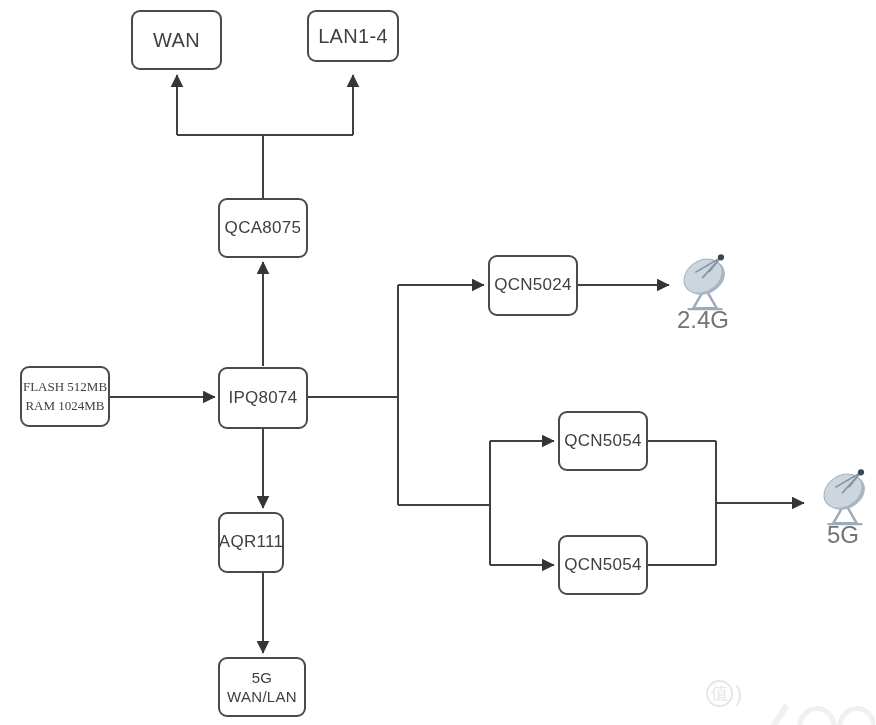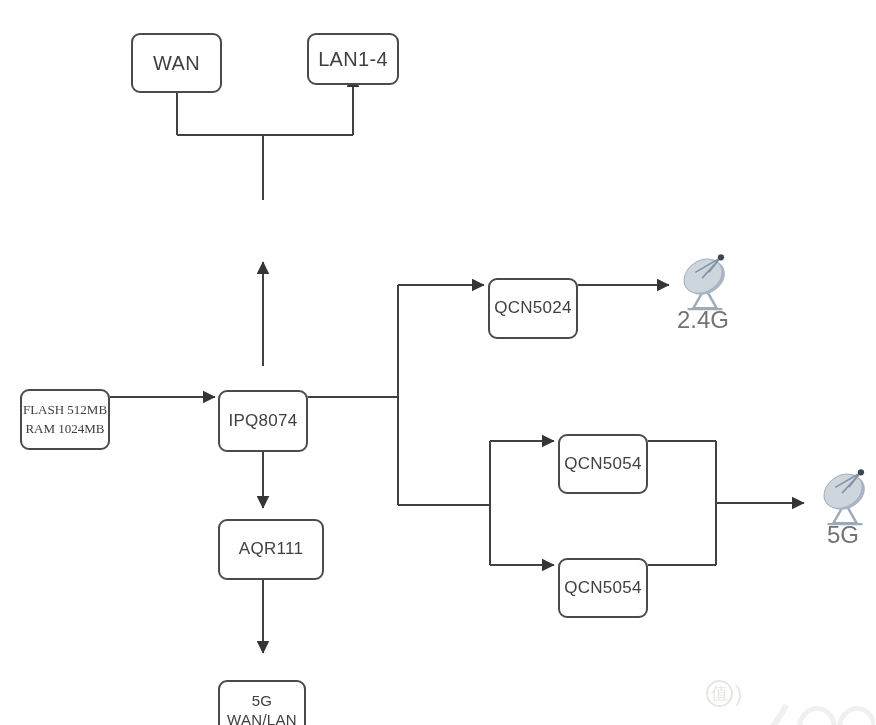--- a/index.html
+++ b/index.html
@@ -30,21 +30,20 @@
     border-radius: 9px;
     display: flex;
     flex-direction: column;
     align-items: center;
     justify-content: center;
     color: #404040;
     font-size: 17px;
     letter-spacing: 0.3px;
     text-align: center;
     line-height: 1.3;
-    margin-top: 23px;
   }
   .node.port { font-size: 20px; }
   .node.mem { font-size: 13px; line-height: 1.45; letter-spacing: 0; font-family: Liberation Serif, serif; }
   .node.small-label { font-size: 15px; }
   .antenna {
     position: absolute;
     width: 62px;
     height: 66px;
   }
   .antenna-label {
@@ -154,20 +153,23 @@
   </svg>
 
   <div class="node port" style="left:131px; top:10px; width:91px; height:60px;">
     <span>WAN</span>
   </div>
 
   <div class="node port" style="left:307px; top:10px; width:92px; height:52px;">
     <span>LAN1-4</span>
   </div>
 
+  <div class="node" style="left:218px; top:198px; width:90px; height:60px;">
+    <span>QCA8075</span>
+  </div>
 
   <div class="node mem" style="left:20px; top:366px; width:90px; height:61px;">
     <span>FLASH 512MB</span>
     <span>RAM 1024MB</span>
   </div>
 
   <div class="node" style="left:218px; top:367px; width:90px; height:62px;">
     <span>IPQ8074</span>
   </div>
 
@@ -176,21 +178,21 @@
   </div>
 
   <div class="node" style="left:558px; top:411px; width:90px; height:60px;">
     <span>QCN5054</span>
   </div>
 
   <div class="node" style="left:558px; top:535px; width:90px; height:60px;">
     <span>QCN5054</span>
   </div>
 
-  <div class="node" style="left:218px; top:496px; width:106px; height:61px;">
+  <div class="node" style="left:218px; top:512px; width:66px; height:61px;">
     <span>AQR111</span>
   </div>
 
   <div class="node small-label" style="left:218px; top:657px; width:88px; height:60px;">
     <span>5G WAN/LAN</span>
   </div>
 
   <div class="antenna" style="left:674px; top:249px;">
     <svg width="62" height="66" viewBox="0 0 64 68" xmlns="http://www.w3.org/2000/svg">
       <path d="M14,62 H50" stroke="#9dabb8" stroke-width="2.5" fill="none"></path>

